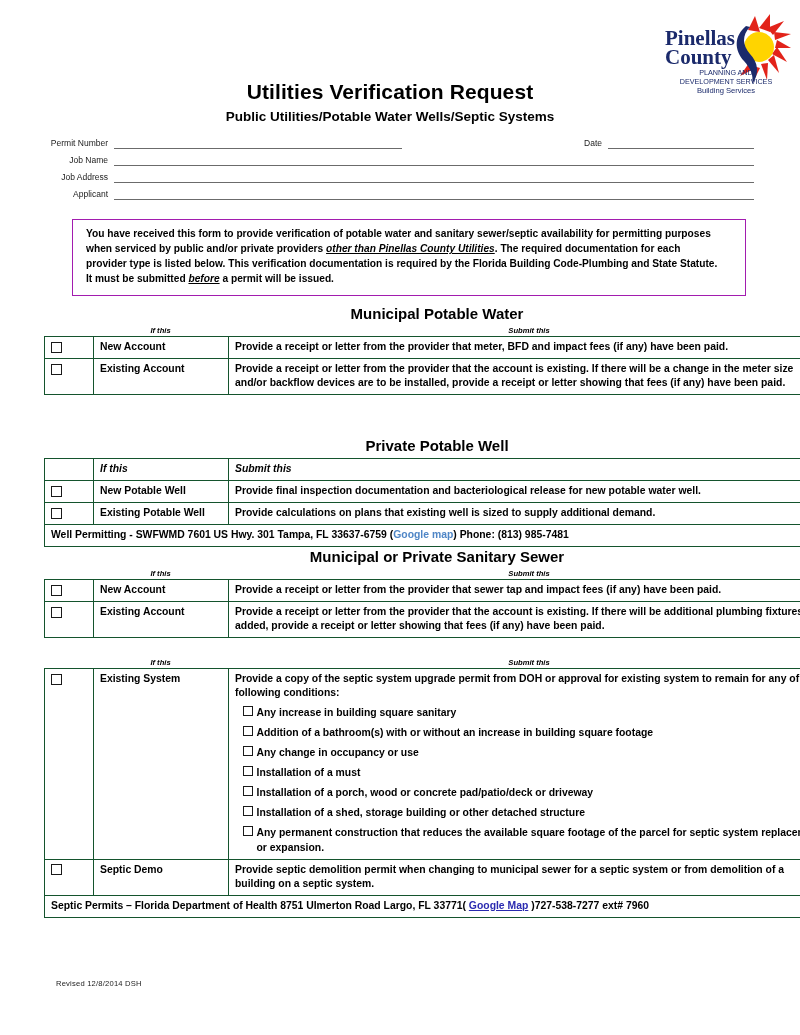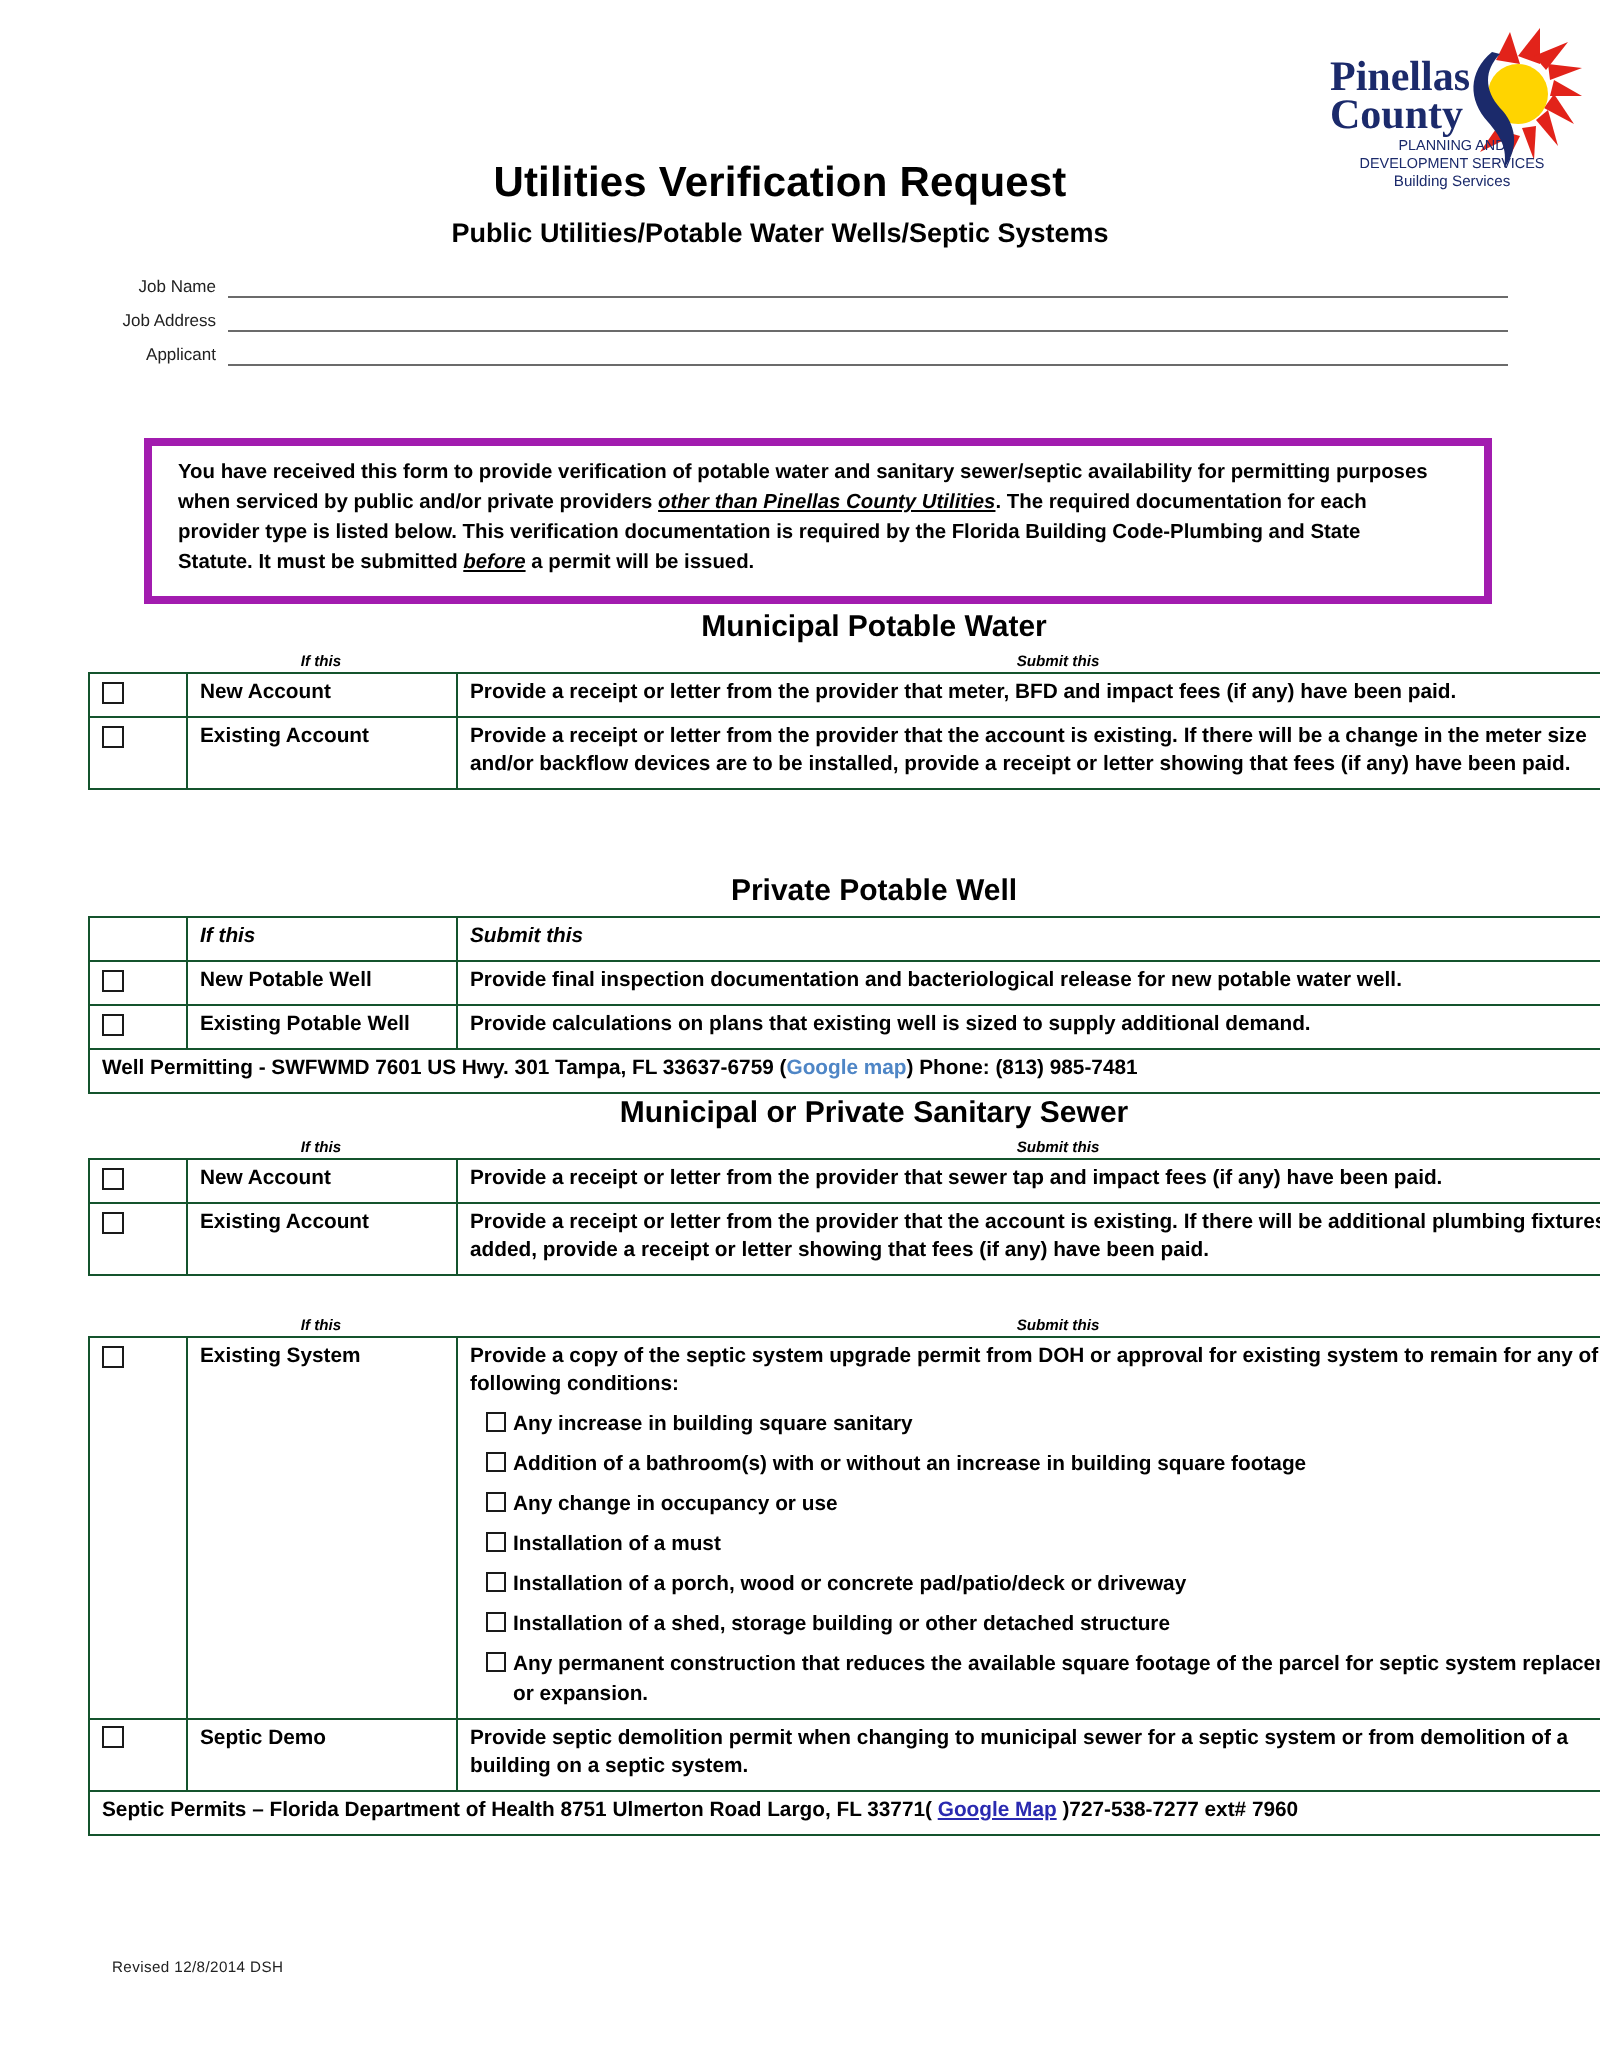--- a/index.html
+++ b/index.html
@@ -95,21 +95,21 @@
     height: 1px;
     flex: 0 0 146px;
   }
 
   
   .notice {
     position: absolute;
     top: 219px;
     left: 72px;
     width: 674px;
-    border: 4px solid #a21caf;
+    border: 1px solid #a21caf;
     padding: 7px 27px 8px 13px;
     font-size: 10.2px;
     font-weight: bold;
     line-height: 1.47;
     text-align: left;
   }
   .notice u { text-decoration: underline; }
   .notice i { font-style: italic; }
 
   
@@ -256,20 +256,27 @@
     </svg>
   </div>
 
   <div class="title-block">
     <h1 class="main-title">Utilities Verification Request</h1>
     <div class="sub-title">Public Utilities/Potable Water Wells/Septic Systems</div>
   </div>
 
   <div class="fields">
 
+    <div class="field-row">
+      <span class="field-label w-left">Permit Number</span>
+      <span class="field-rule short"></span>
+      <span class="field-spacer"></span>
+      <span class="date-label">Date</span>
+      <span class="date-rule"></span>
+    </div>
 
     <div class="field-row">
       <span class="field-label w-left">Job Name</span>
       <span class="field-rule"></span>
     </div>
 
     <div class="field-row">
       <span class="field-label w-left">Job Address</span>
       <span class="field-rule"></span>
     </div>

